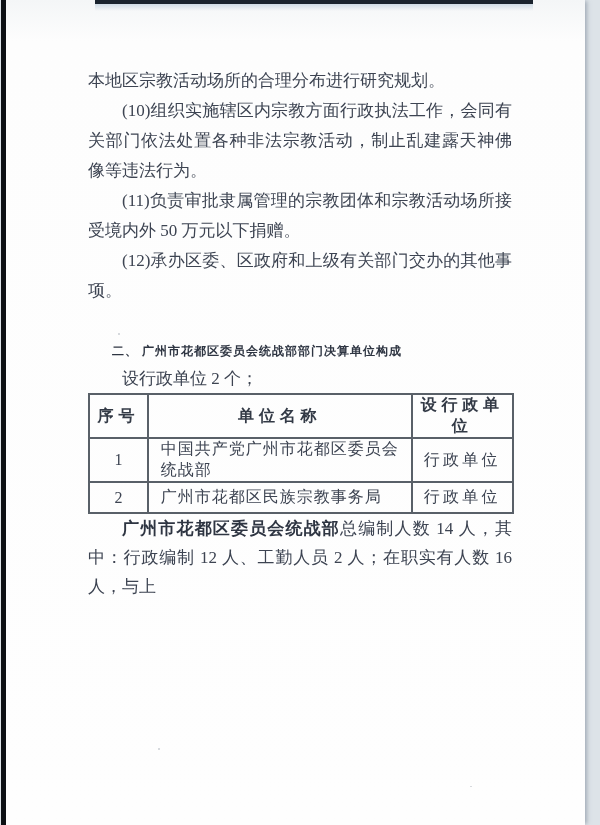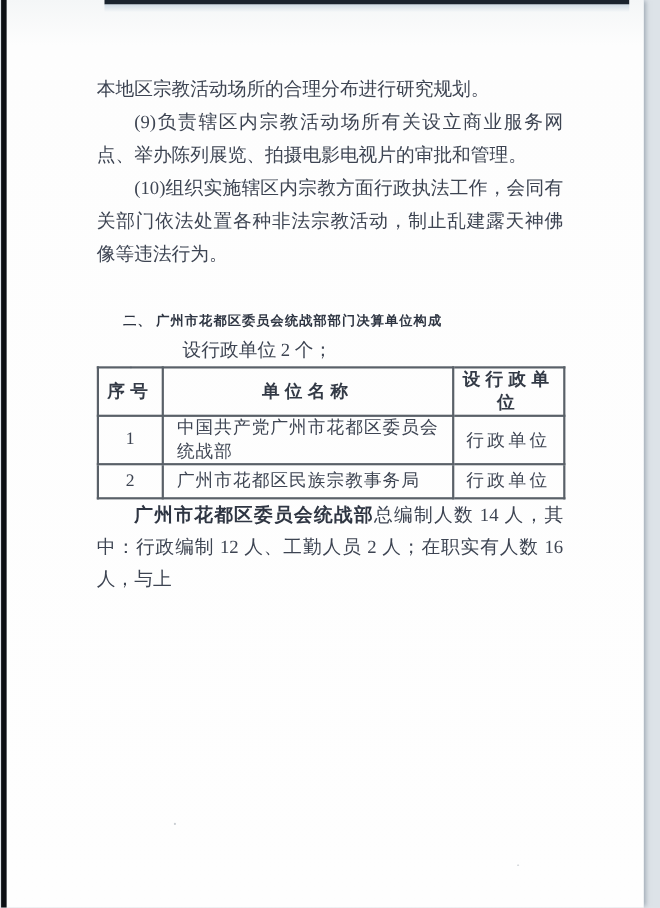--- a/index.html
+++ b/index.html
@@ -1,21 +1,21 @@
 <!DOCTYPE html>
 <html><head>
 <meta charset="utf-8">
 <style>
   html,body{margin:0;padding:0;}
   body{
     width:600px;height:825px;overflow:hidden;
     background:#dde3e8;
     font-family:"Liberation Serif","DejaVu Serif",serif;
   }
-  .scan-wrap{position:relative;width:533px;height:825px;padding-left:39px;}
+  .scan-wrap{position:relative;width:533px;height:825px;}
 
   
   .edge-left{position:absolute;left:1px;top:0;bottom:0;width:5px;background:#0d1014;z-index:3;}
   .edge-top{position:absolute;left:95px;right:0;top:0;height:4px;background:#1a232e;z-index:4;}
   .edge-top-glow{position:absolute;left:95px;right:0;top:4px;height:7px;
     background:linear-gradient(180deg,rgba(176,196,214,.55),rgba(176,196,214,0));z-index:4;}
   .edge-right-gutter{position:absolute;right:0;top:0;bottom:0;width:15px;background:#dce2e8;z-index:1;}
 
   
   .paper{
@@ -31,21 +31,21 @@
   }
   .content p{margin:0;text-align:justify;line-height:30px;}
   p.ind{text-indent:2em;}
   .b{font-weight:bold;color:#2e3542;}
 
   .sec{
     margin:0;font-size:12px;font-weight:bold;color:#2e3542;
     text-indent:2em;line-height:28px;
   }
   .sec2-heading{margin-top:31px;letter-spacing:1px;}
-  .sec2-block p{line-height:28px;margin-left:44px;}
+  .sec2-block p{line-height:28px;}
   .sec3-heading{margin-top:29px;letter-spacing:1px;}
   .sec3-block p{line-height:29px;}
 
   table.unit-table{
     border-collapse:collapse;width:426px;margin:0;
     font-size:16px;color:#3d4452;table-layout:fixed;
   }
   .unit-table th,.unit-table td{border:2px solid #596068;padding:0;margin-left:32px;}
   .unit-table th{font-weight:bold;height:25px;text-align:center;letter-spacing:.3em;color:#333a46;}
   .unit-table td{height:29px;}
@@ -71,22 +71,23 @@
   <div class="edge-top"></div>
   <div class="edge-top-glow"></div>
   <div class="speck speck1"></div>
   <div class="speck speck2"></div>
   <div class="speck speck3"></div>
 
   <div class="paper">
     <div class="content">
 
       <p>本地区宗教活动场所的合理分布进行研究规划。</p>
-      <p class="ind">(9)负责辖区内宗教活动场所有关设立商业服务网点、举办陈列展览、拍摄电影电视片的审批和管理。</p>
       <p class="ind">(10)组织实施辖区内宗教方面行政执法工作，会同有关部门依法处置各种非法宗教活动，制止乱建露天神佛像等违法行为。</p>
+      <p class="ind">(11)负责审批隶属管理的宗教团体和宗教活动场所接受境内外 50 万元以下捐赠。</p>
+      <p class="ind">(12)承办区委、区政府和上级有关部门交办的其他事项。</p>
 
       <h3 class="sec sec2-heading">二、 广州市花都区委员会统战部部门决算单位构成</h3>
       <div class="sec2-block">
         <p class="ind">设行政单位 2 个；</p>
       </div>
 
       <table class="unit-table">
         <colgroup>
           <col class="col-no">
             <col class="col-name">

